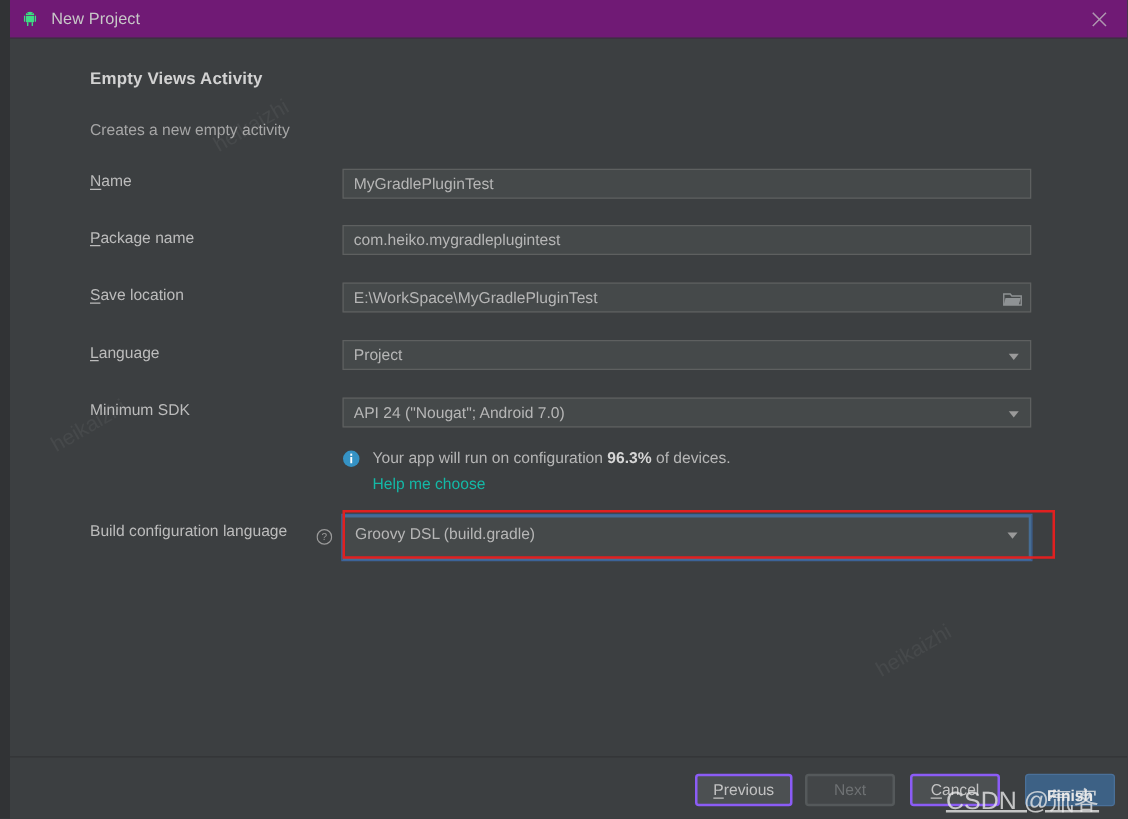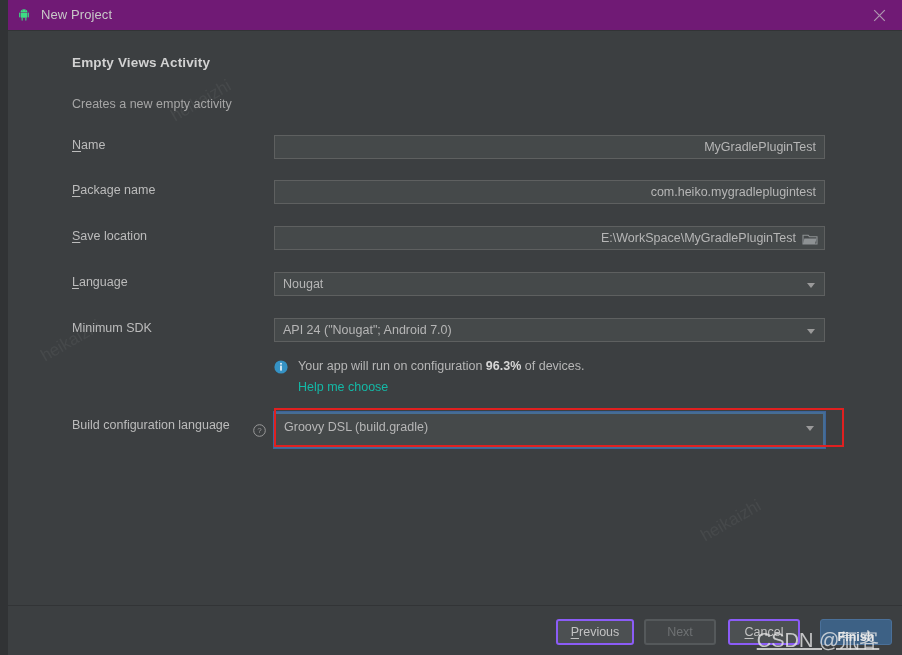--- a/index.html
+++ b/index.html
@@ -94,21 +94,20 @@
     left: 266px;
     width: 551px; height: 24px;
     background: #45494a;
     border: 1px solid #5e6060;
     color: #b6b6b6;
     font-size: 12.5px;
     line-height: 22px;
     padding: 0 8px;
     white-space: nowrap;
     overflow: hidden;
-    text-align: right;
   }
   .field.browse { padding-right: 28px; }
 
   .browse-icon {
     position: absolute;
     right: 6px; top: 4px;
     width: 16px; height: 14px;
   }
 
   .combo {
@@ -293,21 +292,21 @@
             <path d="M1 3.2h5.2l1.3 1.6H15v7.2H1z" fill="none" stroke="#8e9294" stroke-width="1.1"></path>
             <path d="M2.4 6.4h12.2l-1.6 5.6H1z" fill="#8e9294"></path>
           </svg>
         </span>
       </div>
     </div>
 
     <div class="row" style="top:241px;">
       <span class="row-label"><u>L</u>anguage</span>
       <div class="combo">
-        <span>Nougat</span>
+        <span>Project</span>
         <span class="arrow"></span>
       </div>
     </div>
 
     <div class="row" style="top:287px;">
       <span class="row-label">Minimum SDK</span>
       <div class="combo">
         <span>API 24 ("Nougat"; Android 7.0)</span>
         <span class="arrow"></span>
       </div>

